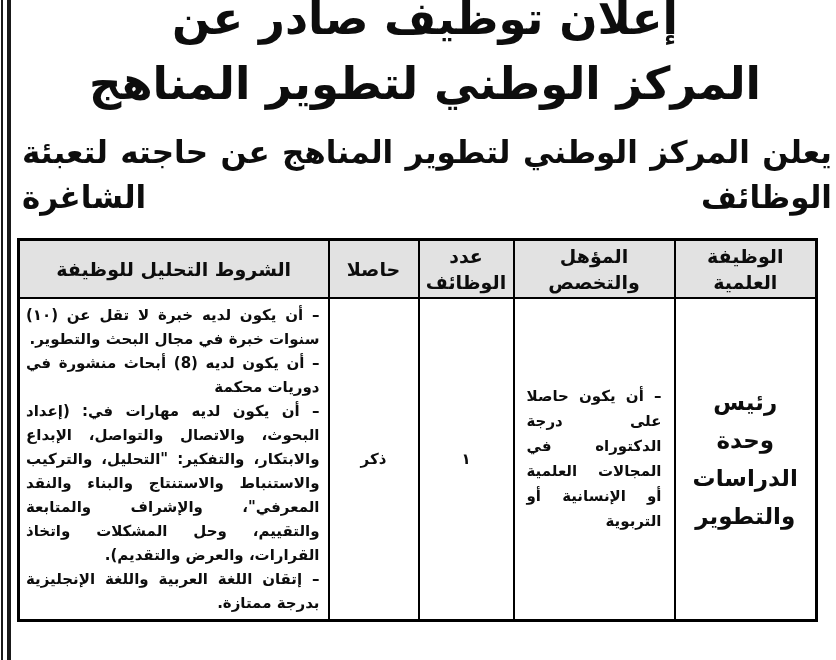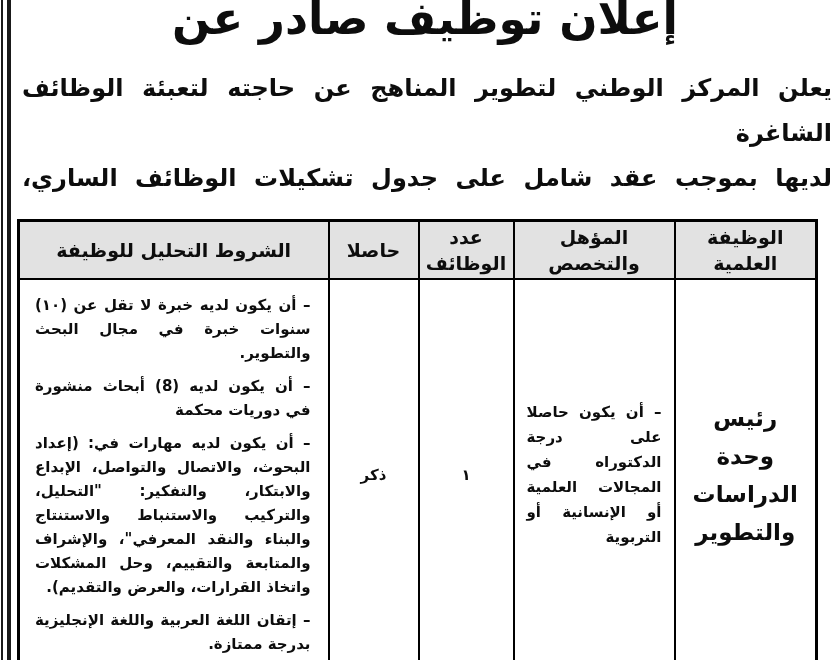--- a/index.html
+++ b/index.html
@@ -15,21 +15,21 @@
   
   .edge-outer { position: absolute; left: 1px; top: 0; bottom: 0; width: 2px; background: #1a1a1a; }
   .edge-inner { position: absolute; left: 7px; top: 0; bottom: 0; width: 4px; background: #1a1a1a; }
 
   .content { position: absolute; top: 0; right: 0; left: 14px; }
 
   .ad-title { text-align: center; margin-top: -14px; }
   .ad-title .t1 { font-size: 45px; line-height: 66px; letter-spacing: 1px; }
   .ad-title .t2 { font-size: 45px; line-height: 64px; letter-spacing: 1px; }
 
-  .intro { margin: 14px 4px 0 8px; font-size: 24px; }
+  .intro { margin: 14px 4px 0 8px; font-size: 31px; }
   .intro .iline {
     text-align: justify;
     text-align-last: justify;
     line-height: 45px;
     white-space: normal;
   }
 
   table.jobs {
     border-collapse: collapse;
     table-layout: fixed;
@@ -67,37 +67,37 @@
     font-size: 15px;
     text-align: center;
   }
   td.cond {
     font-size: 15px;
     line-height: 24px;
     text-align: justify;
     padding: 4px 8px 4px 6px;
   }
   tr.r1 > td { height: 195px; background: #ffffff; }
-  .cond .c-line { margin: 9px; }
+  .cond .c-line { margin: 0; }
 </style>
 </head>
 <body>
 
 <div class="edge-outer"></div>
 <div class="edge-inner"></div>
 
 <div class="content">
 
   <div class="ad-title">
     <div class="t1">إعلان توظيف صادر عن</div>
+    <div class="t2">المركز الوطني لتطوير المناهج</div>
   </div>
 
   <div class="intro">
     <div class="iline">يعلن المركز الوطني لتطوير المناهج عن حاجته لتعبئة الوظائف الشاغرة</div>
-    <div class="iline">لديها بموجب عقد شامل على جدول تشكيلات الوظائف الساري،</div>
   </div>
 
   <table class="jobs">
     <colgroup>
       <col style="width:142px">
       <col style="width:161px">
       <col style="width:95px">
       <col style="width:90px">
       <col style="width:310px">
     </colgroup>

